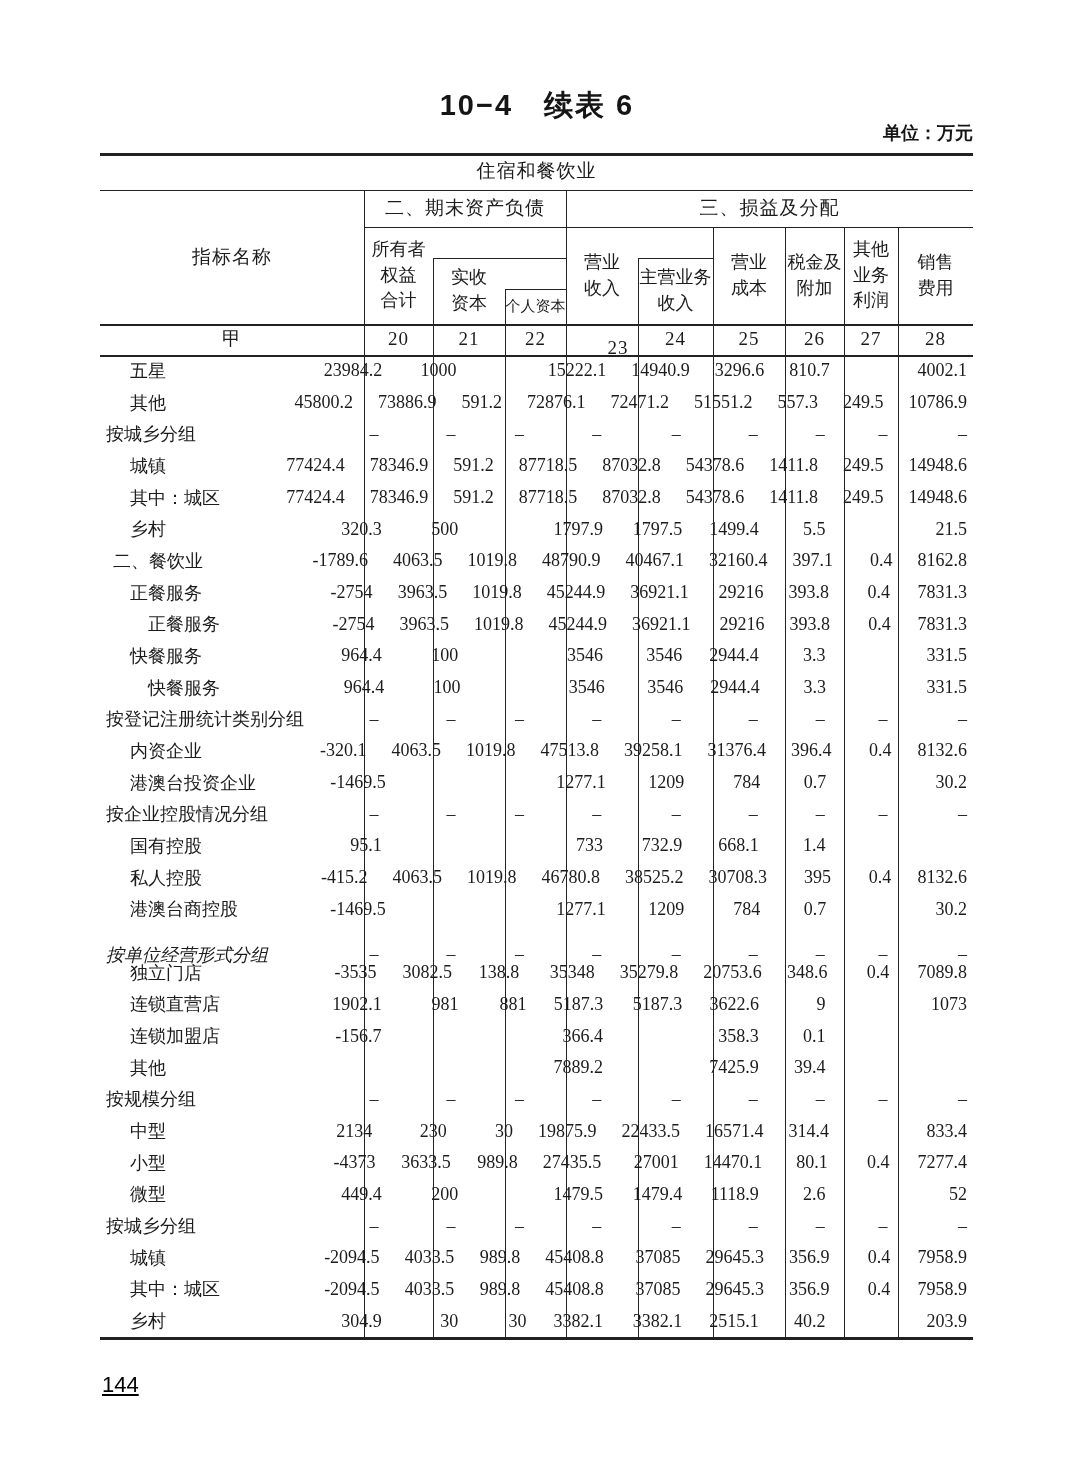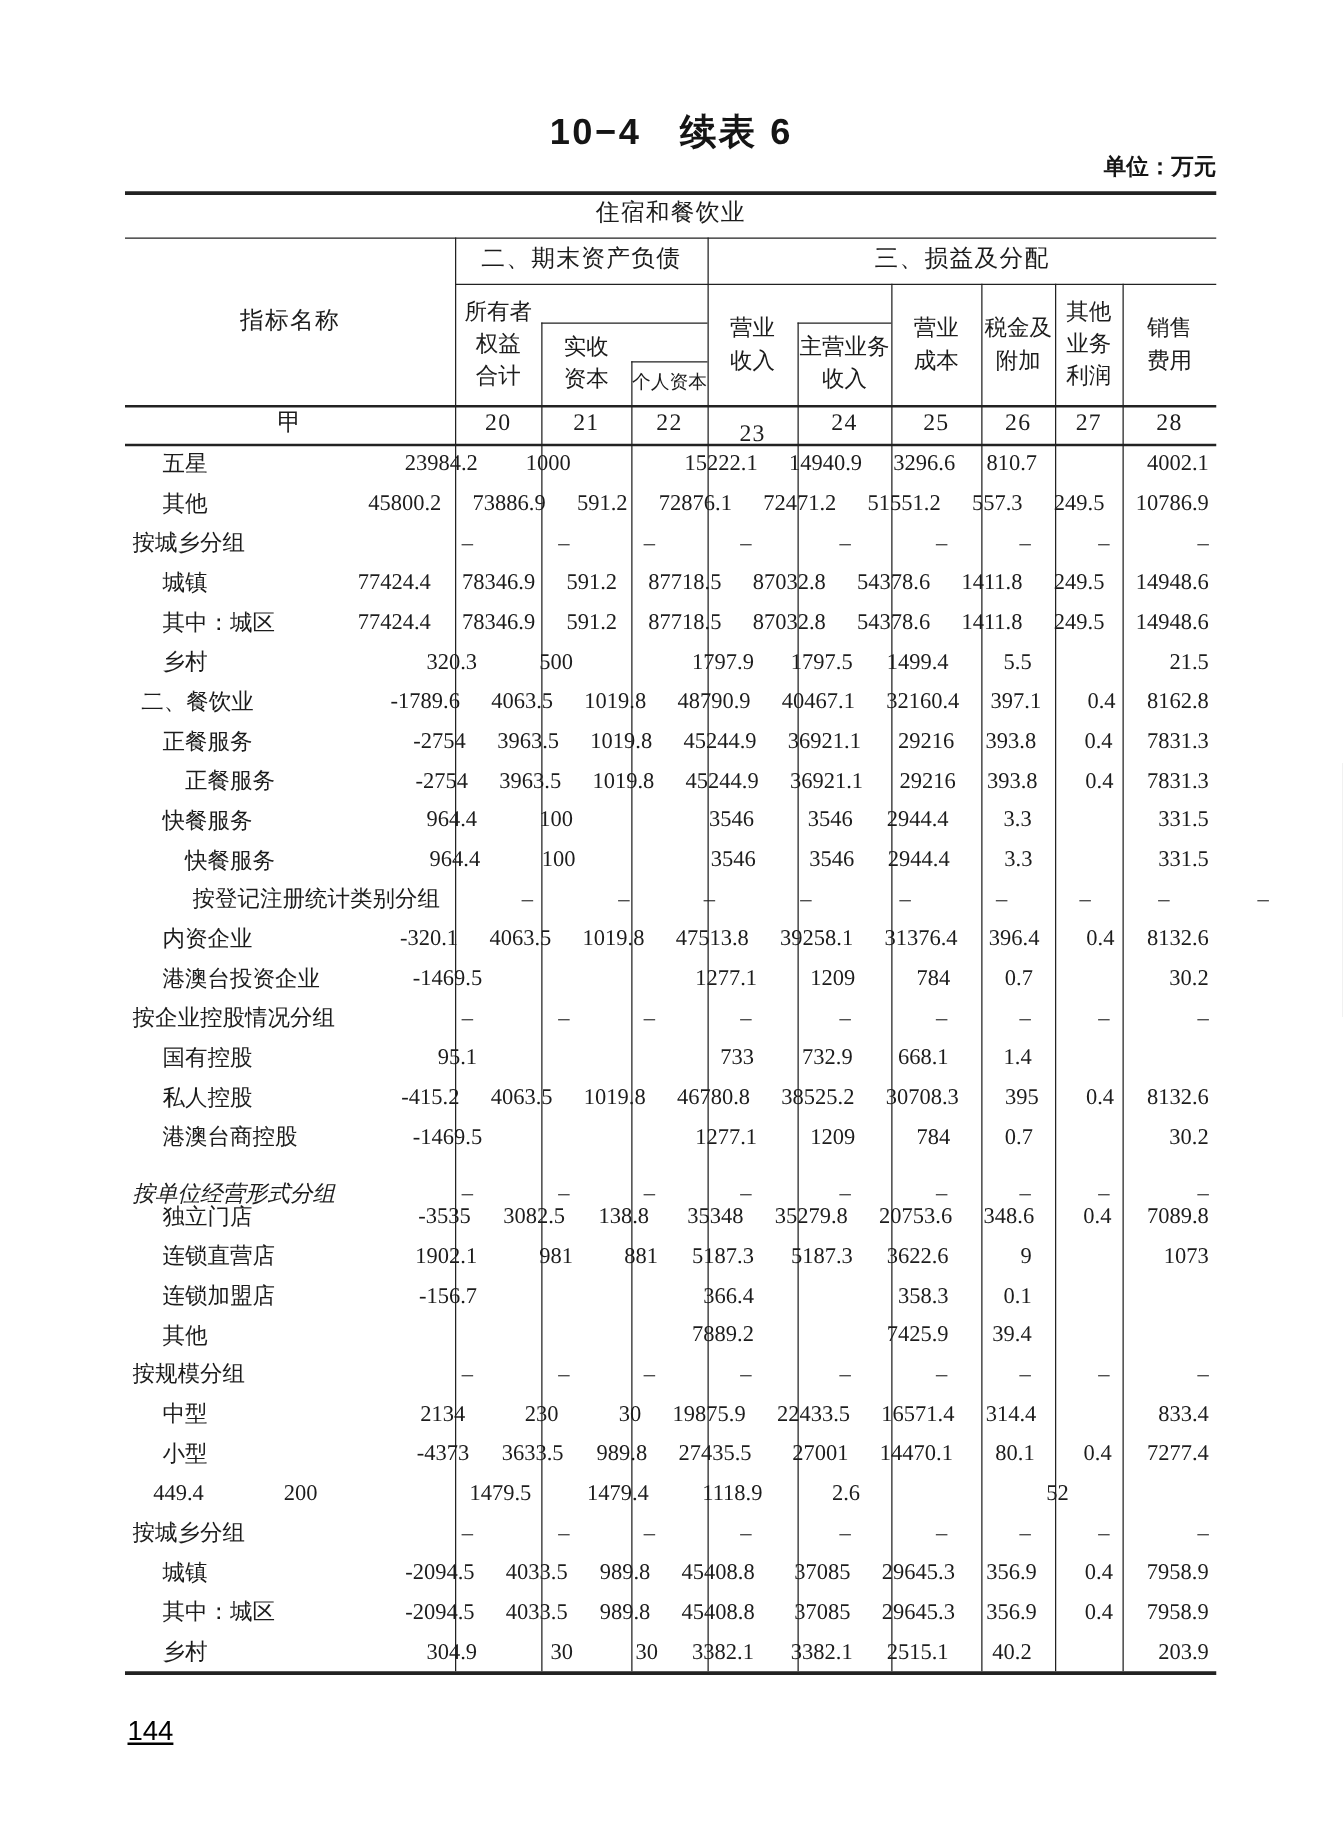--- a/index.html
+++ b/index.html
@@ -102,21 +102,21 @@
     <div class="hbox" style="left:744px;top:74px;width:54px;height:97px;">其他
 业务
 利润</div>
     <div class="hbox" style="left:798px;top:74px;width:75px;height:97px;">销售
 费用</div>
 
     <div class="hbox big" style="left:0;top:171px;width:264px;height:31px;">甲</div>
     <div class="hbox big" style="left:264px;top:171px;width:69px;height:31px;">20</div>
     <div class="hbox big" style="left:333px;top:171px;width:72px;height:31px;">21</div>
     <div class="hbox big" style="left:405px;top:171px;width:61px;height:31px;">22</div>
-    <div class="hbox big" style="left:466px;top:171px;width:72px;height:49px;">23</div>
+    <div class="hbox big" style="left:466px;top:171px;width:72px;height:49px;padding-left:16px;">23</div>
     <div class="hbox big" style="left:538px;top:171px;width:75px;height:31px;">24</div>
     <div class="hbox big" style="left:613px;top:171px;width:72px;height:31px;">25</div>
     <div class="hbox big" style="left:685px;top:171px;width:59px;height:31px;">26</div>
     <div class="hbox big" style="left:744px;top:171px;width:54px;height:31px;">27</div>
     <div class="hbox big" style="left:798px;top:171px;width:75px;height:31px;">28</div>
 
     <div>
         <div class="trow" style="top: 202px;">
           <span class="tcell lab ind2">五星</span>
           <span class="tcell val w0">23984.2</span>
@@ -242,21 +242,21 @@
           <span class="tcell val w0">964.4</span>
           <span class="tcell val w1">100</span>
           <span class="tcell val w2"></span>
           <span class="tcell val w3">3546</span>
           <span class="tcell val w4">3546</span>
           <span class="tcell val w5">2944.4</span>
           <span class="tcell val w6">3.3</span>
           <span class="tcell val w7"></span>
           <span class="tcell val w8">331.5</span>
         </div>
-        <div class="trow" style="top: 550.452px; margin-left: 48px;">
+        <div class="trow" style="top: 550.452px;">
           <span class="tcell lab ind0">按登记注册统计类别分组</span>
           <span class="tcell val w0">–</span>
           <span class="tcell val w1">–</span>
           <span class="tcell val w2">–</span>
           <span class="tcell val w3">–</span>
           <span class="tcell val w4">–</span>
           <span class="tcell val w5">–</span>
           <span class="tcell val w6">–</span>
           <span class="tcell val w7">–</span>
           <span class="tcell val w8">–</span>
@@ -423,20 +423,21 @@
           <span class="tcell val w1">3633.5</span>
           <span class="tcell val w2">989.8</span>
           <span class="tcell val w3">27435.5</span>
           <span class="tcell val w4">27001</span>
           <span class="tcell val w5">14470.1</span>
           <span class="tcell val w6">80.1</span>
           <span class="tcell val w7">0.4</span>
           <span class="tcell val w8">7277.4</span>
         </div>
         <div class="trow" style="top: 1025.61px;">
+          <span class="tcell lab ind2">微型</span>
           <span class="tcell val w0">449.4</span>
           <span class="tcell val w1">200</span>
           <span class="tcell val w2"></span>
           <span class="tcell val w3">1479.5</span>
           <span class="tcell val w4">1479.4</span>
           <span class="tcell val w5">1118.9</span>
           <span class="tcell val w6">2.6</span>
           <span class="tcell val w7"></span>
           <span class="tcell val w8">52</span>
         </div>

